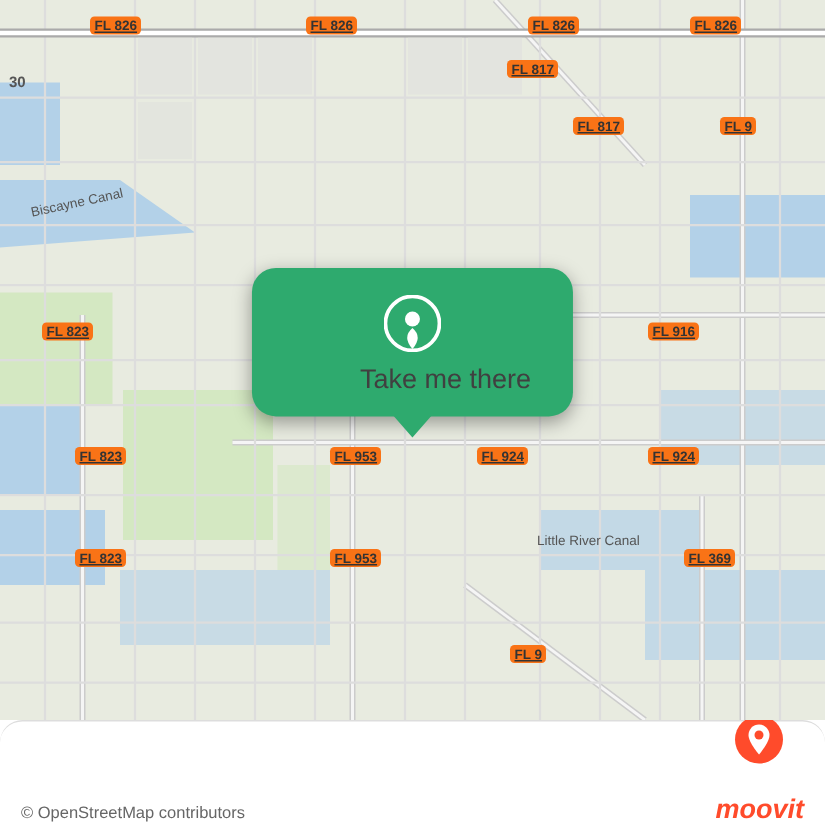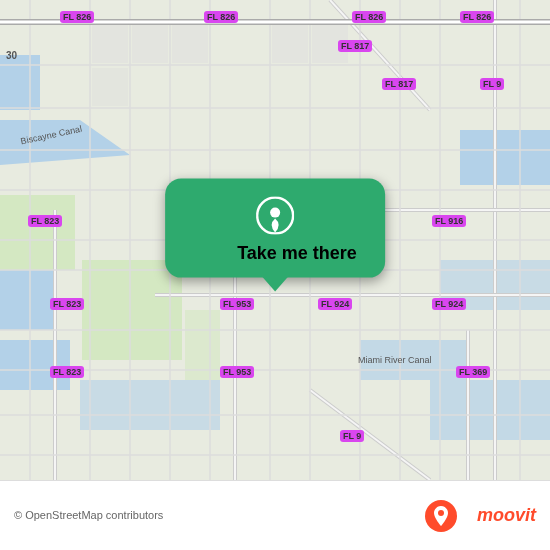--- a/index.html
+++ b/index.html
@@ -59,37 +59,38 @@
       border-top: 16px solid #2eaa6e;
     }
 
     .pin-icon {
       width: 38px;
       height: 38px;
       margin-bottom: 8px;
     }
 
     #popup-label {
-      color: #000000;
+      color: #404040;
       font-size: 18px;
-      font-weight: 700;
+      font-weight: 400;
       white-space: nowrap;
       margin-left: 44px;
     }
 
     
     #bottom-bar {
       width: 550px;
       height: 70px;
       background: white;
       border-top: 1px solid #ddd;
       display: flex;
-      align-items: center;
+      align-items: flex-end;
       justify-content: space-between;
       padding: 0 14px;
+      border-radius: 15px;
     }
 
     #attribution {
       font-size: 11px;
       color: #666;
     }
 
     #place-info {
       display: flex;
       flex-direction: column;
@@ -103,20 +104,21 @@
 
     #place-location {
       font-size: 13px;
       color: #555;
     }
 
     #moovit-logo {
       display: flex;
       align-items: center;
       gap: 20px;
+      flex-direction: column;
     }
 
     .moovit-m {
       background: #ff4b2b;
       color: white;
       font-size: 18px;
       font-weight: bold;
       width: 32px;
       height: 32px;
       border-radius: 50%;
@@ -128,27 +130,28 @@
     .moovit-text {
       font-size: 18px;
       font-weight: bold;
       color: #ff4b2b;
       font-style: italic;
     }
 
     
     .road-badge {
       position: absolute;
-      background: #d946ef;
+      background: #f97316;
       border-radius: 3px;
       font-size: 9px;
       font-weight: bold;
       color: #333;
       padding: 1px 3px;
       white-space: nowrap;
+      text-decoration: underline;
     }
   </style>
 </head>
 <body>
 
 <div id="map-container">
   
   <svg id="map-svg" viewBox="0 0 550 480" xmlns="http://www.w3.org/2000/svg">
 
     <rect width="550" height="480" fill="#e8ebe0"></rect>
@@ -245,21 +248,21 @@
   <div class="road-badge" style="left:220px;top:298px;">FL 953</div>
   <div class="road-badge" style="left:220px;top:366px;">FL 953</div>
   <div class="road-badge" style="left:318px;top:298px;">FL 924</div>
   <div class="road-badge" style="left:432px;top:298px;">FL 924</div>
   <div class="road-badge" style="left:432px;top:215px;">FL 916</div>
   <div class="road-badge" style="left:456px;top:366px;">FL 369</div>
   <div class="road-badge" style="left:340px;top:430px;">FL 9</div>
 
   
   <div style="position:absolute;left:20px;top:130px;font-size:9px;color:#555;transform:rotate(-12deg);">Biscayne Canal</div>
-  <div style="position:absolute;left:358px;top:355px;font-size:9px;color:#555;">Miami River Canal</div>
+  <div style="position:absolute;left:358px;top:355px;font-size:9px;color:#555;">Little River Canal</div>
   <div style="position:absolute;left:6px;top:50px;font-size:10px;color:#555;font-weight:bold;">30</div>
 
   
   <div id="popup">
     <div id="popup-bubble">
 
       <svg class="pin-icon" viewBox="0 0 38 38" xmlns="http://www.w3.org/2000/svg">
         <circle cx="19" cy="19" r="18" fill="none" stroke="white" stroke-width="2.5"></circle>
         <circle cx="19" cy="16" r="5" fill="white"></circle>
         <path d="M19 22 Q12 28 19 36 Q26 28 19 22Z" fill="white"></path>

